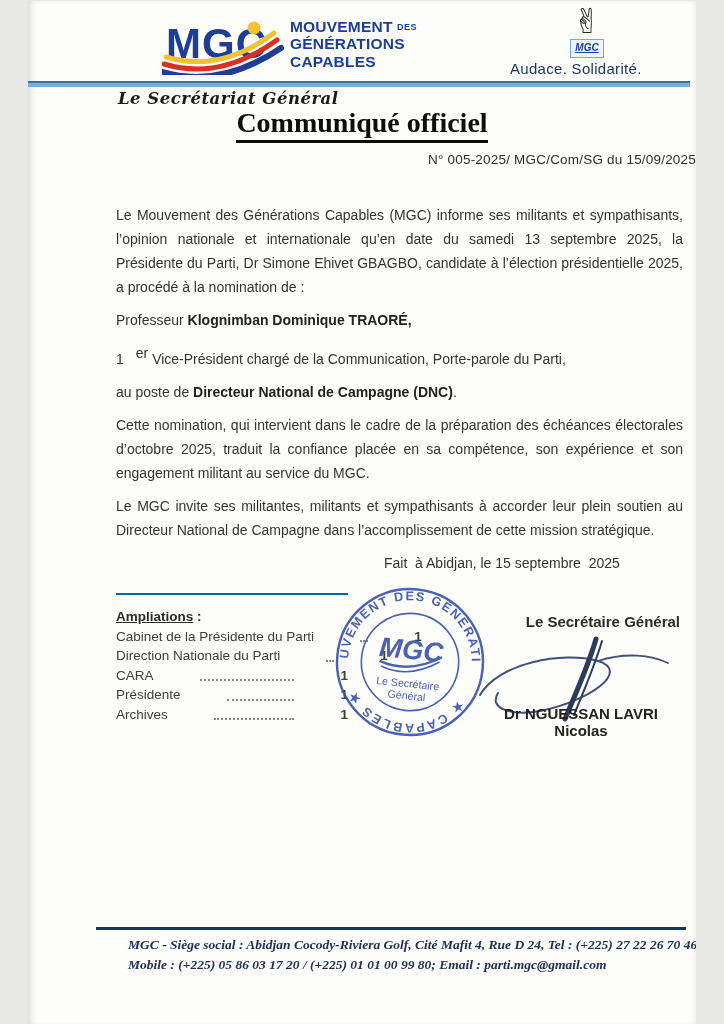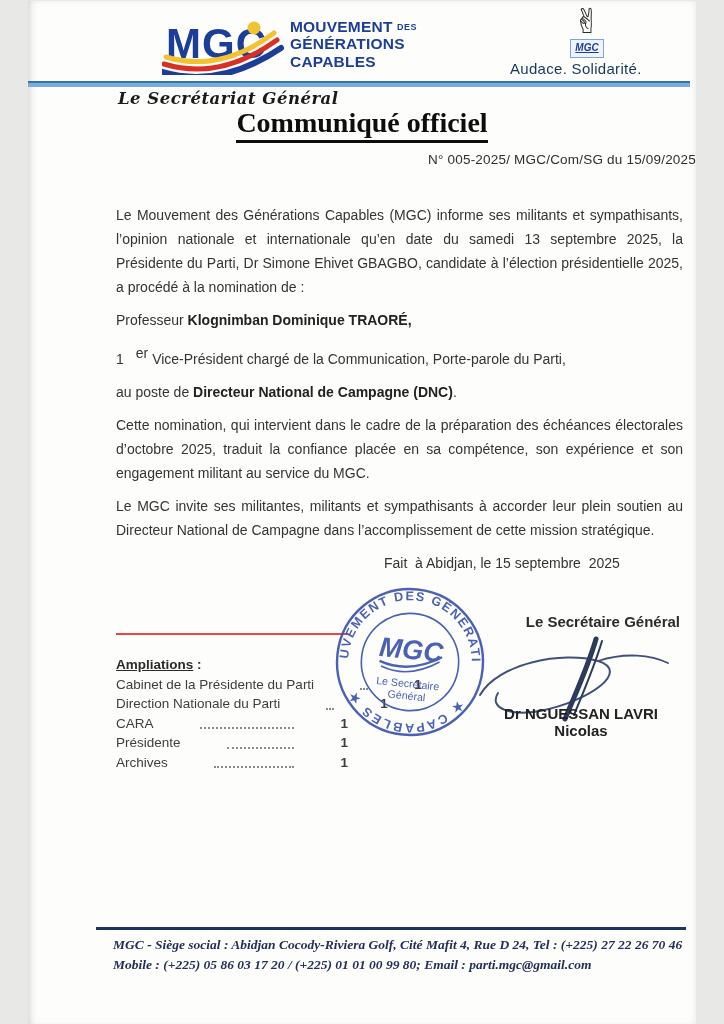--- a/index.html
+++ b/index.html
@@ -40,35 +40,35 @@
   .title span{border-bottom:3px solid #0d0d0d;padding-bottom:2px;}
   .ref{position:absolute;top:151px;left:0;width:100%;text-align:right;font-size:13.5px;color:#2f2f2f;letter-spacing:.2px;}
   
   .body{position:absolute;top:202px;left:88px;width:567px;font-size:14px;line-height:24px;color:#343434;}
   .body p{margin:0 0 9px 0;text-align:justify;}
   .body p.nj{text-align:left;}
   .body b{color:#222;}
   sup{font-size:14px;padding-left:12px;}
   .dateline{padding-left:268px;text-align:left!important;white-space:pre-wrap;}
   
-  .amp{position:absolute;top:632px;left:88px;width:232px;border-top:2px solid #ef4444;padding-top:20px;font-size:13.5px;color:#3d3d3d;line-height:19.5px;}
+  .amp{position:absolute;top:592px;left:88px;width:232px;border-top:2px solid #0369a1;padding-top:12px;font-size:13.5px;color:#3d3d3d;line-height:19.5px;}
   .amp-title{font-weight:700;text-decoration:underline;color:#2b2b2b;}
   .amp-colon{font-weight:700;color:#2b2b2b;}
   .amp-row{display:flex;align-items:flex-end;gap:44px;}
   .amp-label{white-space:nowrap;}
   .amp-dots{flex:1;border-bottom:2px dotted #8a8a8a;margin:0 2px 4px 2px;min-width:8px;}
   .amp-val{font-weight:700;}
   .stamp{position:absolute;top:585px;left:306px;width:152px;height:152px;transform:rotate(6deg);opacity:.92;}
   .sig-title{position:absolute;top:612px;left:452px;width:200px;text-align:right;font-weight:700;font-size:15px;color:#2b2b2b;}
   .signature{position:absolute;top:634px;left:440px;}
   .sig-name{position:absolute;top:704px;left:448px;width:210px;text-align:center;font-weight:700;font-size:15px;color:#222;}
   
   .footer-rule{position:absolute;top:926px;left:68px;width:590px;height:3px;background:#17365d;}
   .footer{
-    position:absolute;top:934px;left:85px;width:570px;
+    position:absolute;top:934px;left:100px;width:570px;
     font-family:"Liberation Serif",serif;font-style:italic;font-weight:700;
     font-size:13.5px;line-height:19.5px;color:#233055;
   }
   .stamp text{font-family:"Liberation Sans",sans-serif;}
 </style>
 </head>
 <body>
 
 <div class="page">
 

